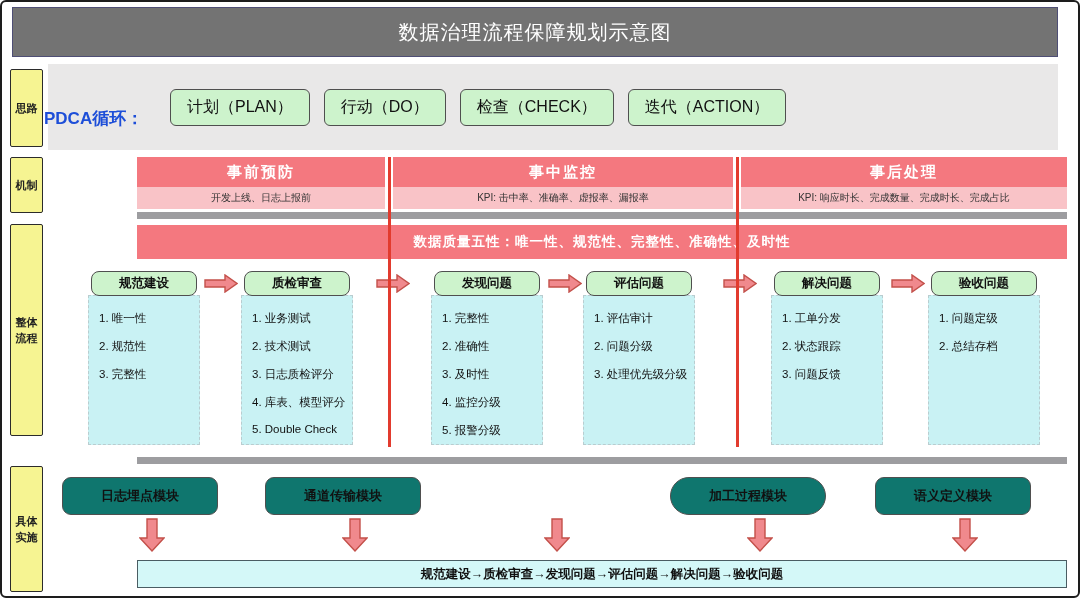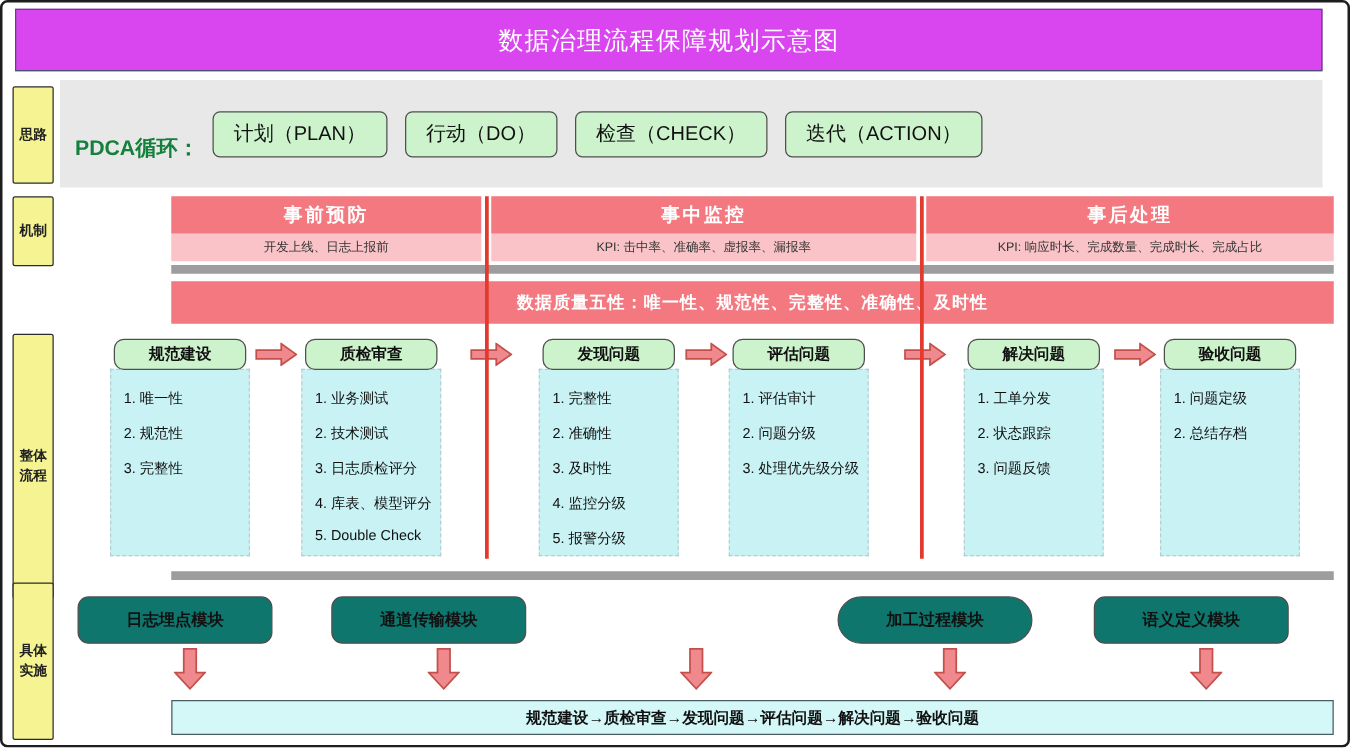--- a/index.html
+++ b/index.html
@@ -1,30 +1,30 @@
 <!DOCTYPE html>
 <html><head>
 <meta charset="utf-8">
 <style>
   html,body{margin:0;padding:0;background:#fff;font-family:"Liberation Sans","DejaVu Sans",sans-serif;}
   #canvas{position:relative;width:1080px;height:598px;background:#fff;border:2px solid #1d1d1d;border-radius:6px;box-sizing:border-box;overflow:hidden;}
   .abs{position:absolute;box-sizing:border-box;}
 
   
-  .title-bar{left:10px;top:5px;width:1046px;height:50px;background:#d946ef;border:1.5px solid #4e4e75;
+  .title-bar{left:10px;top:5px;width:1046px;height:50px;background:#737373;border:1.5px solid #4e4e75;
     display:flex;align-items:center;justify-content:center;color:#fff;font-size:20px;letter-spacing:1px;}
 
   
   .side-label{left:8px;width:33px;background:#f6f492;border:1.5px solid #2b2b2b;border-radius:2px;
     display:flex;align-items:center;justify-content:center;text-align:center;
     font-size:11px;font-weight:bold;color:#222;white-space:pre-line;line-height:1.5;}
 
   
   .pdca-row{left:46px;top:62px;width:1010px;height:86px;background:#e9e8e8;}
-  .pdca-label{left:58px;top:62px;height:108px;display:flex;align-items:center;font-size:17px;font-weight:bold;color:#15803d;}
+  .pdca-label{left:42px;top:62px;height:108px;display:flex;align-items:center;font-size:17px;font-weight:bold;color:#1d4ed8;}
   .pdca-steps{left:168px;top:62px;height:86px;display:flex;align-items:center;gap:14px;}
   .pdca-box{background:#cdf3cc;border:1.5px solid #4f4f4f;border-radius:6px;padding:7px 16px;font-size:16px;color:#111;}
 
   
   .phase{top:155px;}
   .phase-header{height:30px;background:#f4787f;color:#fff;font-weight:bold;font-size:15px;
     display:flex;align-items:center;justify-content:center;letter-spacing:2px;}
   .phase-sub{height:22px;background:#f9c3c7;color:#333;font-size:10px;
     display:flex;align-items:center;justify-content:center;}
 
@@ -52,21 +52,21 @@
 </style>
 </head>
 <body>
 
 <div id="canvas">
 
   <div class="abs title-bar">数据治理流程保障规划示意图</div>
 
   <div class="abs side-label" style="top:67px;height:78px;">思路</div>
   <div class="abs side-label" style="top:155px;height:56px;">机制</div>
-  <div class="abs side-label" style="top:222px;height:212px;margin-top:43px;">整体
+  <div class="abs side-label" style="top:222px;height:212px;">整体
 流程</div>
   <div class="abs side-label" style="top:464px;height:126px;">具体
 实施</div>
 
   <div class="abs pdca-row"></div>
   <div class="abs pdca-label">PDCA循环：</div>
   <div class="abs pdca-steps">
     <div class="pdca-box">计划（PLAN）</div>
     <div class="pdca-box">行动（DO）</div>
     <div class="pdca-box">检查（CHECK）</div>

